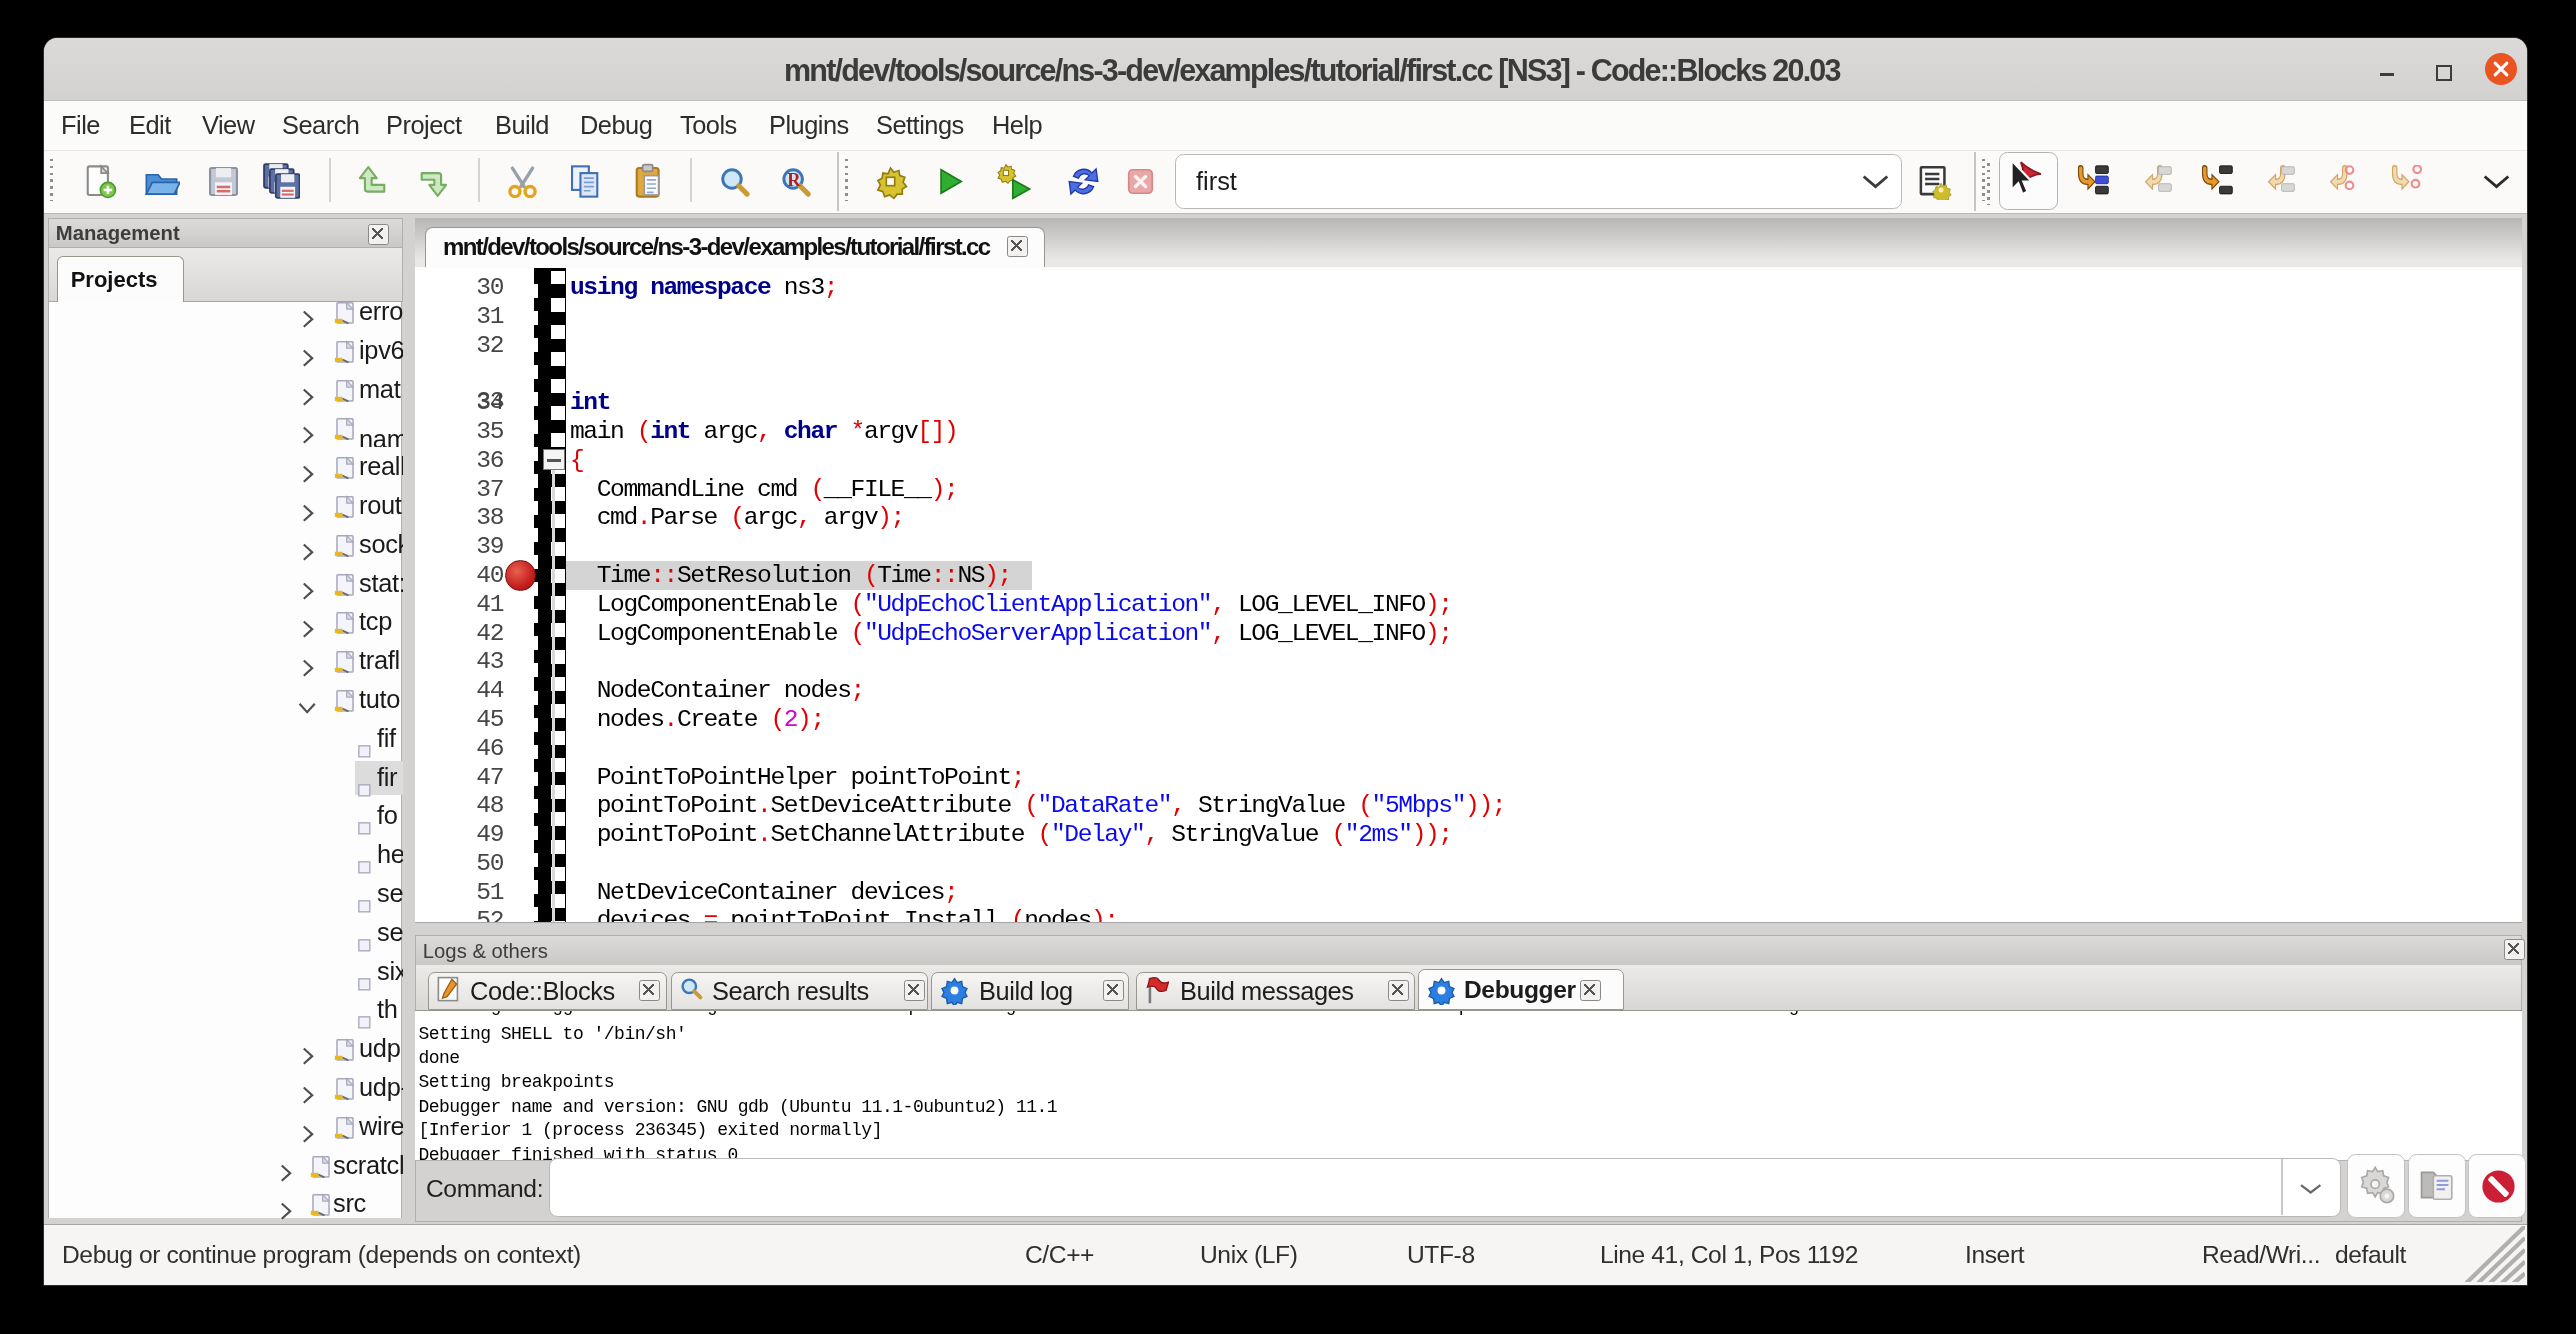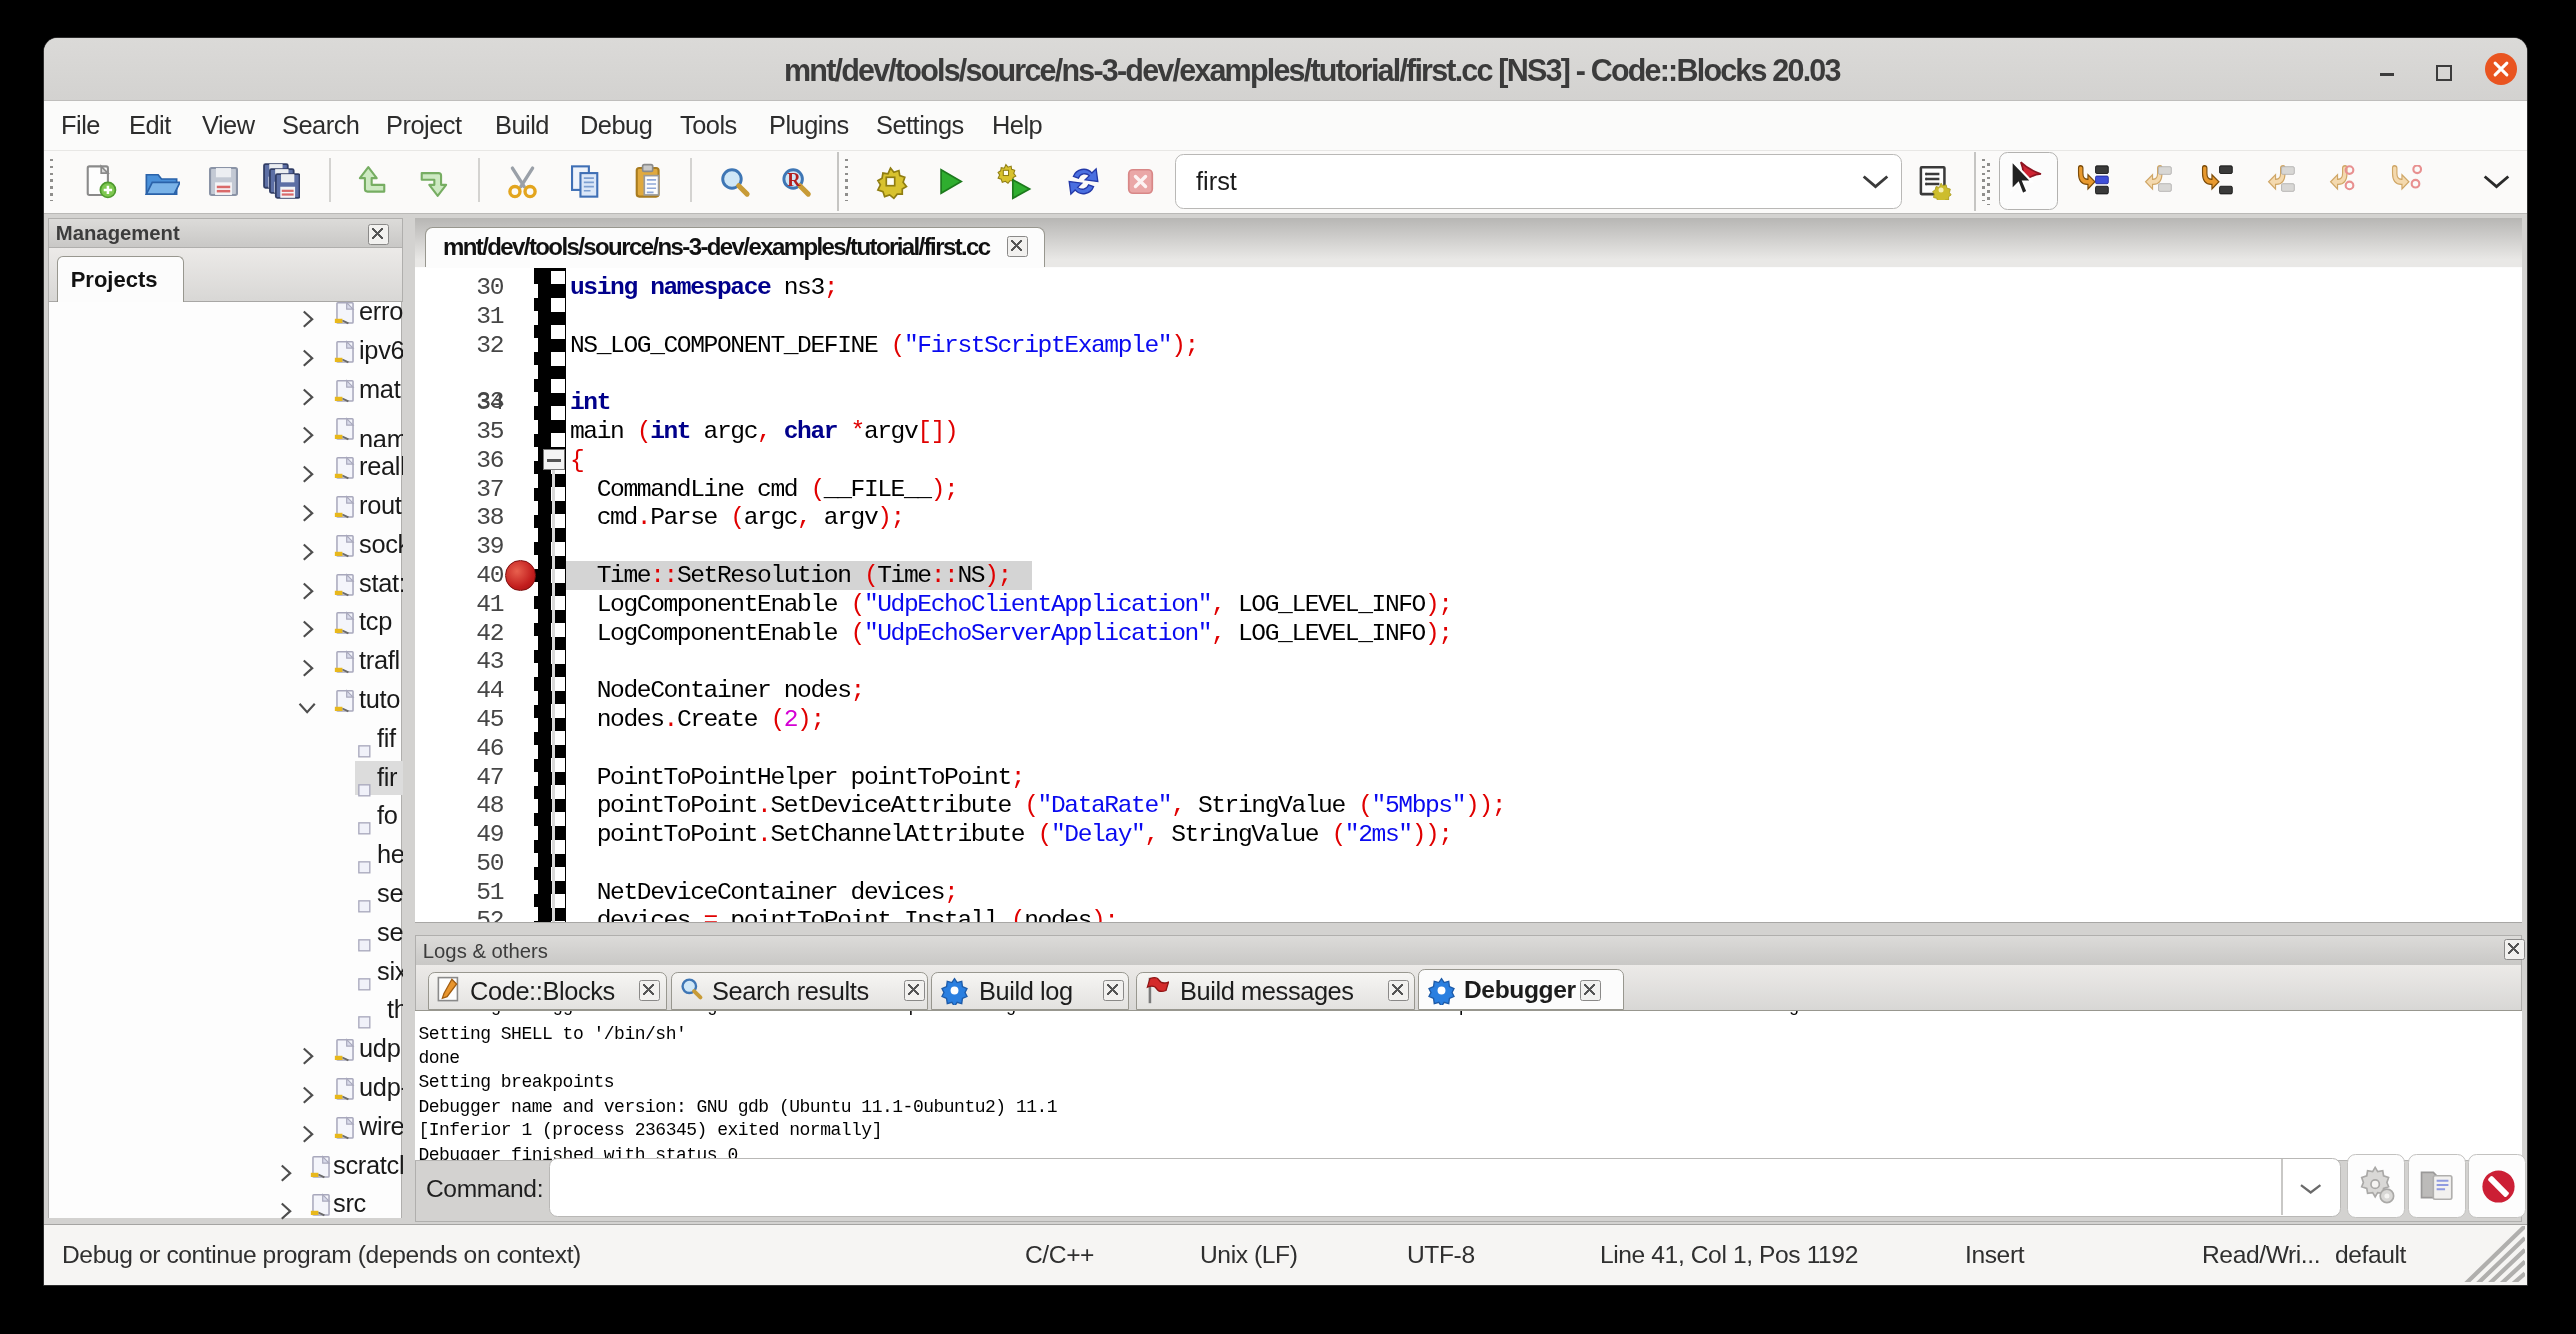--- a/index.html
+++ b/index.html
@@ -447,21 +447,21 @@
 <div class="trow" style="left:48px;top:952px;width:355px;overflow:hidden;">
     <span class="abs" style="left:310px;top:11px;"><svg width="13.5" height="13.5" viewBox="0 0 16 16">
         <rect x="1" y="1" width="13" height="13" fill="#f0f1f9" stroke="#a8a8bc" stroke-width="1.6"></rect>
       </svg></span>
     <span class="abs" style="left:329px;top:0px;">six</span>
   </div>
 <div class="trow" style="left:48px;top:990px;width:355px;overflow:hidden;">
     <span class="abs" style="left:310px;top:11px;"><svg width="13.5" height="13.5" viewBox="0 0 16 16">
         <rect x="1" y="1" width="13" height="13" fill="#f0f1f9" stroke="#a8a8bc" stroke-width="1.6"></rect>
       </svg></span>
-    <span class="abs" style="left:329px;top:0px;margin-left:10px;">th</span>
+    <span class="abs" style="left:329px;top:0px;">th</span>
   </div>
 <div class="trow" style="left:48px;top:1029px;width:355px;overflow:hidden;">
     <span class="abs" style="left:249px;top:9.3px;"><svg width="20.3" height="20.3" viewBox="0 0 24 24">
         <path d="M8 3 L18 12 L8 21" fill="none" stroke="#4e4e4e" stroke-width="2.5"></path>
       </svg></span>
     <span class="abs" style="left:286px;top:6.8px;"><svg width="22" height="25.4" viewBox="0 0 26 30">
         <rect x="3.5" y="2" width="19" height="24" rx="1" fill="#f4f5fb" stroke="#a8a8bc" stroke-width="1.8"></rect>
         <path d="M15 2 l7.5 7.5 h-7.5 z" fill="#d8daea" stroke="#a8a8bc" stroke-width="1.4"></path>
         <rect x="1" y="21" width="9" height="5" fill="#e8b81c"></rect>
         <path d="M10 23 l7 3.4" stroke="#6a6a6a" stroke-width="2.2"></path>
@@ -575,21 +575,20 @@
 </div>
 <div class="abs" style="left:137px;top:202px;width:2.5px;height:452px;background:#d9d9d9;"></div>
 <div class="abs" style="left:128px;top:181px;width:22px;height:21px;background:#f4f4f4;border:1.7px solid #777;box-sizing:border-box;"></div>
 <div class="abs" style="left:132px;top:191px;width:13.5px;height:2.5px;background:#555;"></div>
 <div class="abs" style="left:151px;top:293px;width:466px;height:29px;background:#d4d4d4;"></div>
 <div class="abs" style="left:90px;top:292px;width:30.5px;height:30.5px;border-radius:50%;background:radial-gradient(circle at 11px 10.2px,#e8604e,#c21d1d 62%,#991111);border:0.8px solid #7e1010;"></div>
 <div class="ln" style="top:5.1px;">30</div>
 <div class="cl" style="top:5.1px;"><span class="k">using</span> <span class="k">namespace</span> ns3<span class="p">;</span></div>
 <div class="ln" style="top:34px;">31</div>
 <div class="ln" style="top:63px;">32</div>
-<div class="cl" style="top:63px;">NS_LOG_COMPONENT_DEFINE <span class="p">(</span><span class="s">"FirstScriptExample"</span><span class="p">);</span></div>
 <div class="ln" style="top:91px;margin-top:28px;">33</div>
 <div class="ln" style="top:120px;">34</div>
 <div class="cl" style="top:120px;"><span class="k">int</span></div>
 <div class="ln" style="top:149px;">35</div>
 <div class="cl" style="top:149px;">main <span class="p">(</span><span class="k">int</span> argc<span class="p">,</span> <span class="k">char</span> <span class="p">*</span>argv<span class="p">[])</span></div>
 <div class="ln" style="top:178px;">36</div>
 <div class="cl" style="top:178px;"><span class="p">{</span></div>
 <div class="ln" style="top:207px;">37</div>
 <div class="cl" style="top:207px;">  CommandLine cmd <span class="p">(</span>__FILE__<span class="p">);</span></div>
 <div class="ln" style="top:235px;">38</div>

